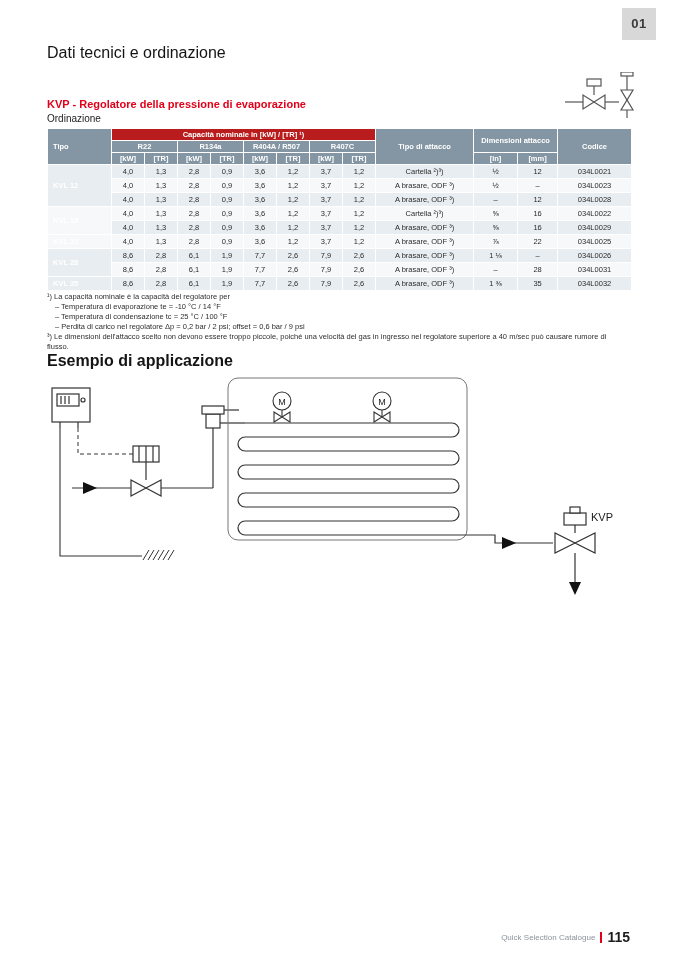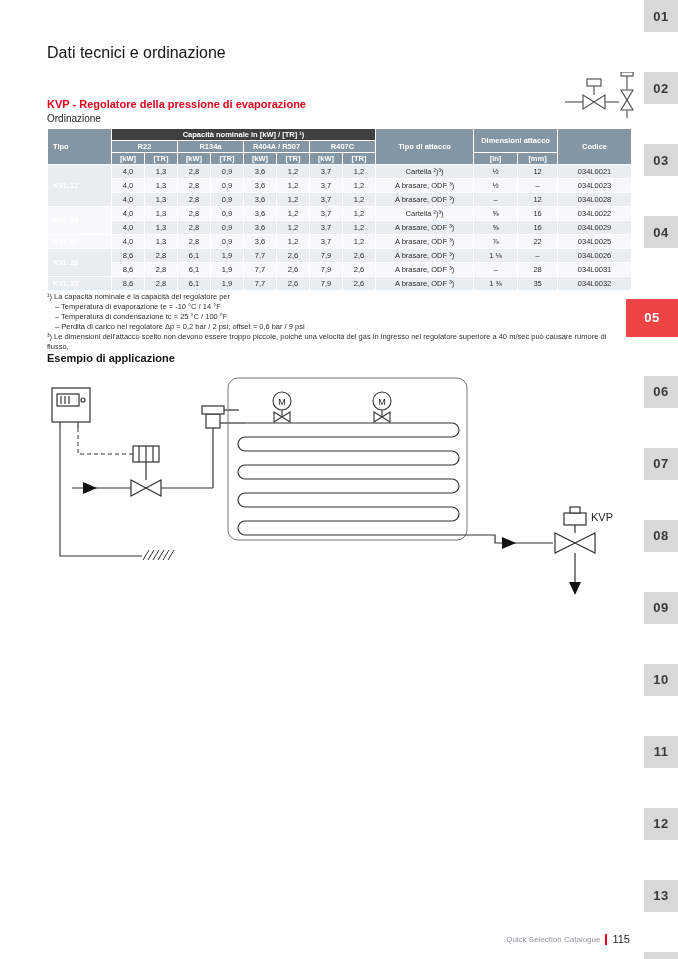--- a/index.html
+++ b/index.html
@@ -1,52 +1,52 @@
 <!DOCTYPE html>
 <html><head>
 <meta charset="utf-8">
 <style>
   * { margin:0; padding:0; box-sizing:border-box; }
   html,body { width:678px; height:959px; }
   body { font-family:"Liberation Sans", sans-serif; background:#fff; position:relative; overflow:hidden; }
   .page { position:absolute; inset:0; background:#fff; }
 
   
-  .sidebar { position:absolute; right:0; top:0; width:56px; height:703px; display:flex; flex-direction:column;gap:40px; }
+  .sidebar { position:absolute; right:0; top:0; width:56px; height:703px; display:flex; flex-direction:row;gap:40px; }
   .slot { height:47.95px; display:flex; align-items:center; justify-content:flex-end; }
   .tab { width:34px; height:32px; background:#d8d8d8; color:#3a3a3a; font-weight:bold; font-size:13px;
          display:flex; align-items:center; justify-content:center; letter-spacing:.5px; }
   .tab.active { width:52px; height:38px; background:#ef4444; color:#fff;margin-top:12px; }
 
   .title { position:absolute; left:47px; top:44px; font-size:16px; font-weight:normal; color:#141414; }
   .product-heading { position:absolute; left:47px; top:98px; font-size:11px; font-weight:bold; color:#e2001a; }
   .ordering { position:absolute; left:47px; top:113px; font-size:10px; color:#1c1c1c; }
   .product-icon { position:absolute; left:563px; top:72px; }
 
   table.ord { position:absolute; left:47px; top:128px; width:584px; border-collapse:collapse; table-layout:fixed; }
   .ord th, .ord td { border:1px solid #fff; font-size:7.5px; padding:1px 2px; line-height:1.2; }
   .ord thead th { background:#8496a3; color:#fff; text-align:center; font-weight:bold; height:12px; }
-  .ord thead .th-group { background:#404040; }
+  .ord thead .th-group { background:#b91c1c; }
   .ord thead .th-tipo { text-align:left; padding-left:5px; }
   .ord tbody td { text-align:center; color:#2b2b2b; height:14px; }
   .ord tbody tr:nth-child(odd) td { background:#e8edf1; }
   .ord tbody tr:nth-child(even) td { background:#f6f8f9; }
   .ord tbody td.tipo { background:#8496a3; color:#fff; font-weight:bold; text-align:left; padding-left:5px; }
 
   .footnotes { position:absolute; left:47px; top:292px; width:560px; font-size:7.5px; 
                color:#2e2e2e; line-height:10px; }
   .fn-indent { padding-left:8px; }
 
-  .example-label { position:absolute; left:47px; top:352px; font-size:11px; font-weight:bold; color:#141414; }
+  .example-label { position:absolute; left:47px; top:352px; font-size:16px; font-weight:bold; color:#141414; }
   .diagram { position:absolute; left:47px; top:368px; }
 
   .footer { position:absolute; right:48px; bottom:14px; display:flex; align-items:center; gap:5px; }
   .footer-cat { font-size:8px; color:#8b939b; }
   .footer-bar { width:2px; height:11px; background:#e2001a; display:inline-block; }
-  .footer-page { font-size:11px; font-weight:normal; color:#1c1c1c; }
+  .footer-page { font-size:14px; font-weight:bold; color:#1c1c1c; }
 </style>
 </head>
 <body>
 
 <div class="page">
 
   <aside class="sidebar">
     <div class="slot">
         <div class="tab">01</div>
       </div>

